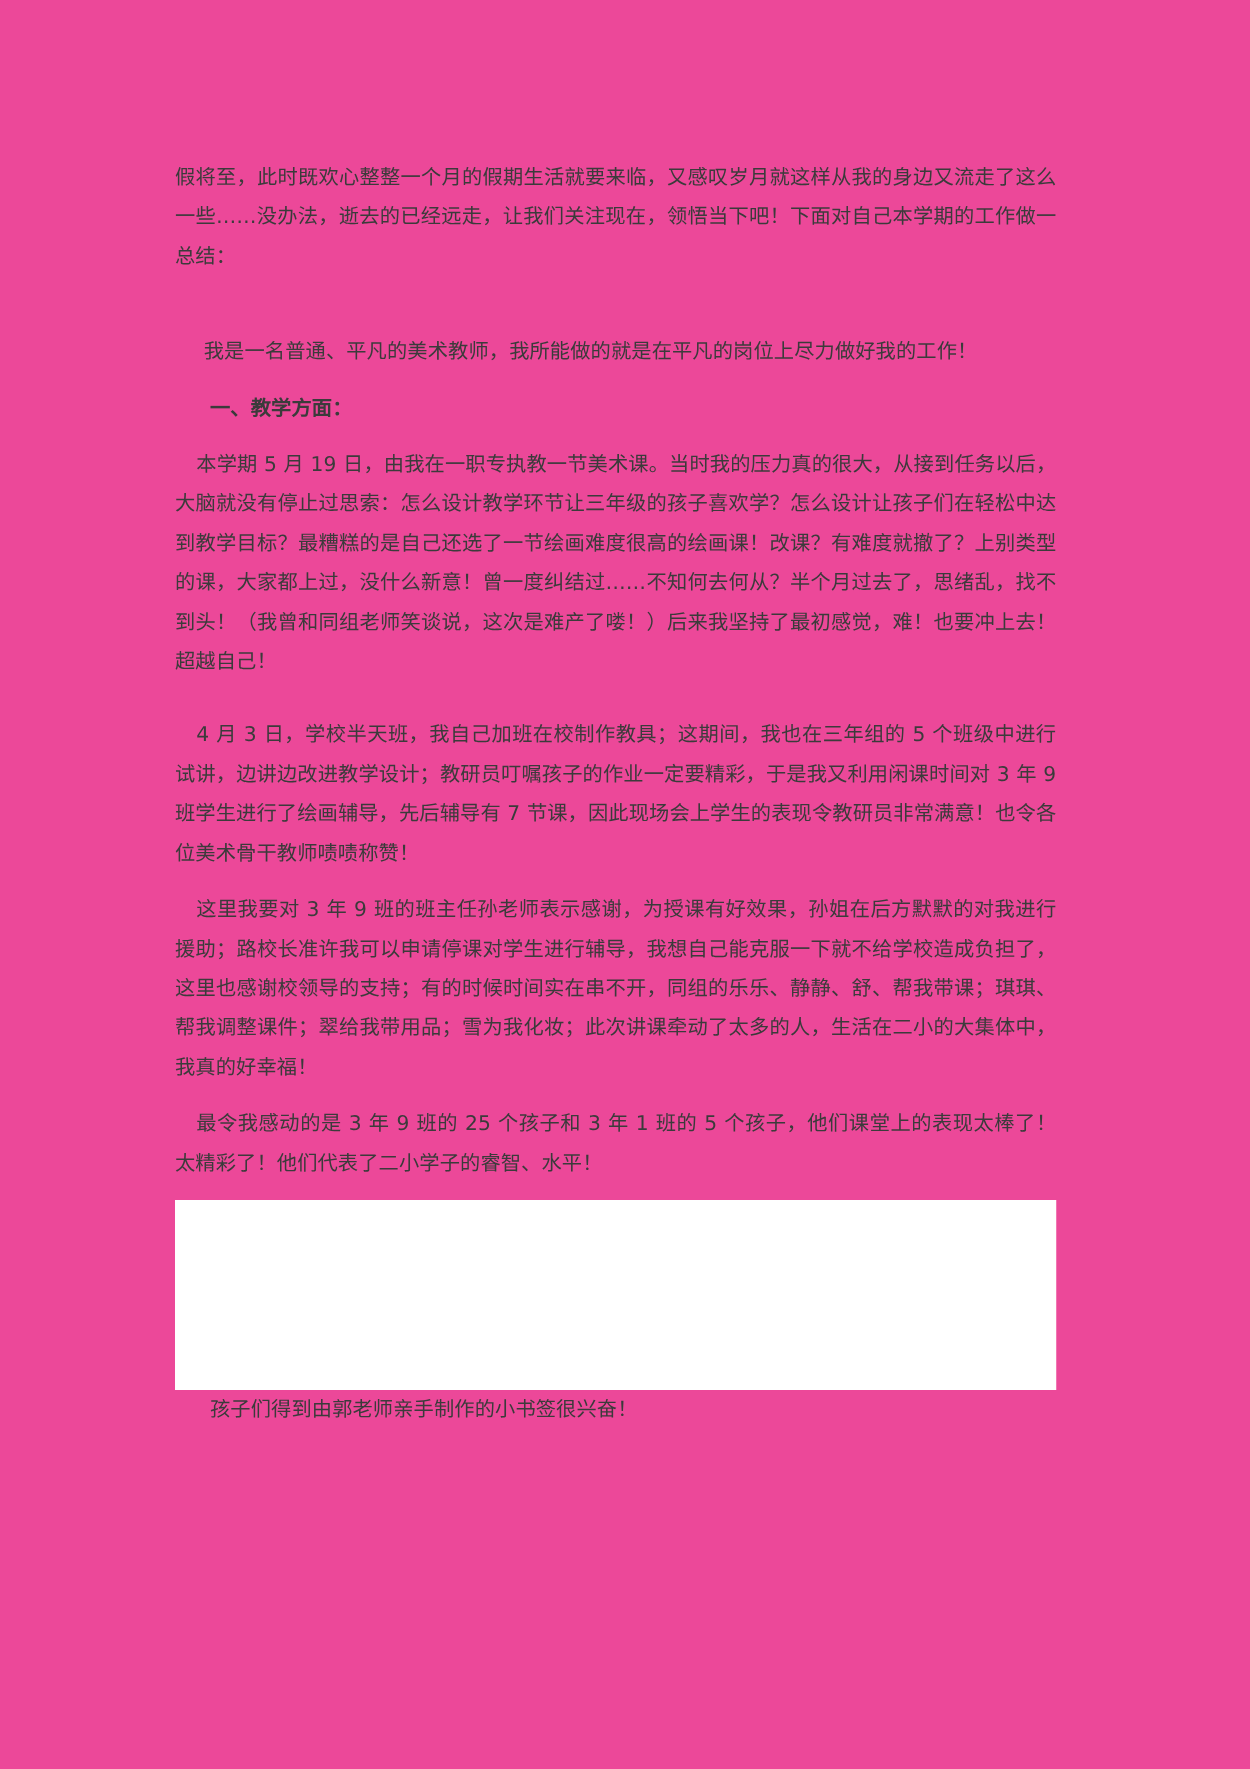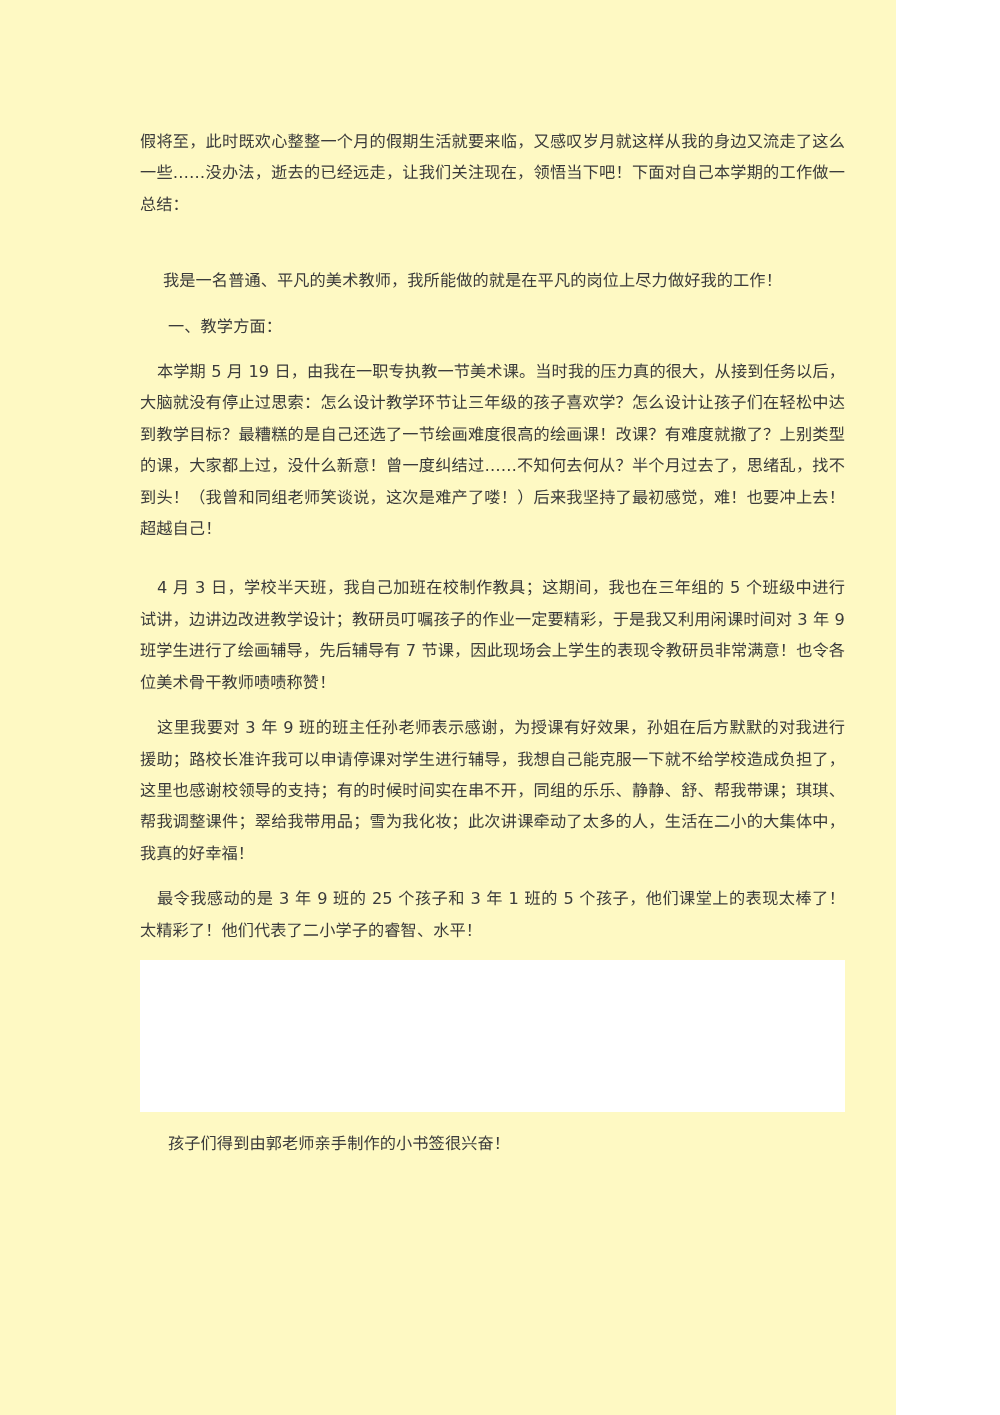--- a/index.html
+++ b/index.html
@@ -11,23 +11,23 @@
   body {
     width: 1000px;
     height: 1415px;
     overflow: hidden;
     font-family: "DejaVu Sans", "Liberation Sans", sans-serif;
     color: #3b3b3b;
     -webkit-font-smoothing: antialiased;
   }
   .page {
     position: relative;
-    width: 896px;
+    width: 1000px;
     height: 1415px;
-    background: #fef9c3;
+    background: #ec4899;
     box-sizing: border-box;
   }
   .doc-body {
     position: absolute;
     left: 140px;
     top: 126px;
     width: 705px;
   }
   .para {
     margin: 0;
@@ -48,25 +48,25 @@
     text-indent: 17px;
   }
   
   .para.inset {
     padding-left: 23px;
     text-indent: 0;
   }
   .para.inset-heading {
     padding-left: 28px;
     text-indent: 0;
+    font-weight: bold;
   }
   .para.caption {
     padding-left: 28px;
     text-indent: 0;
-    margin-top: 16px;
   }
   .gap-sm { height: 14px; }
   .gap-md { height: 28px; }
   .gap-lg { height: 45px; }
   
   .image-void {
     height: 152px;
     width: 100%;
     background: #ffffff;
   }

